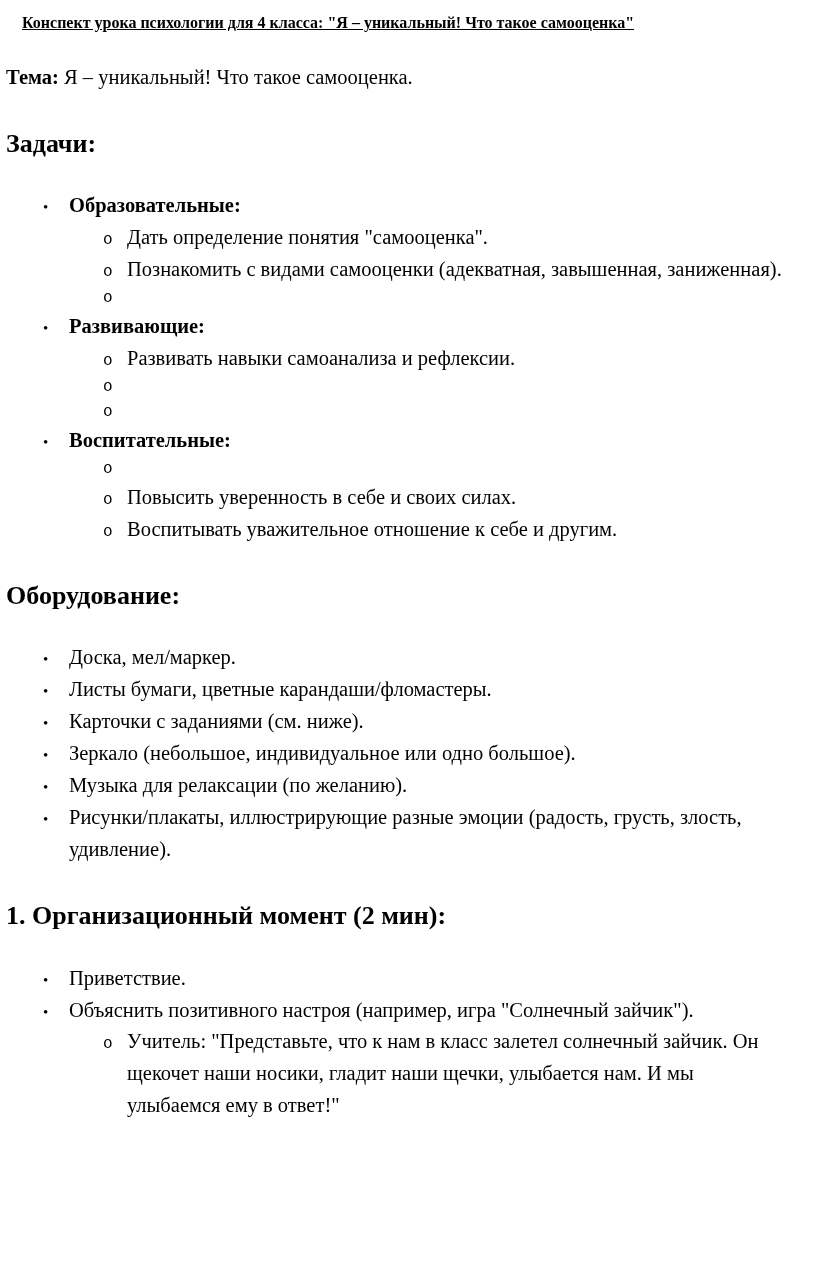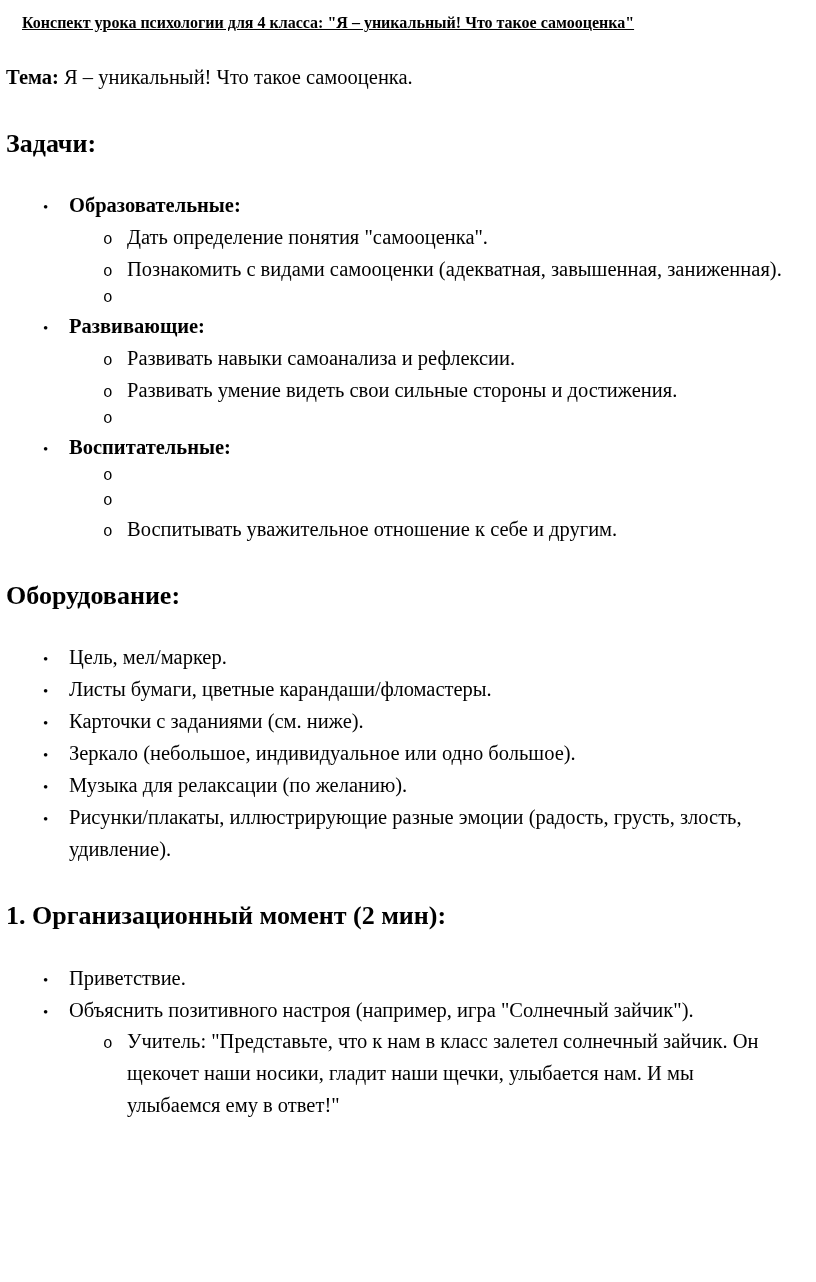--- a/index.html
+++ b/index.html
@@ -76,49 +76,49 @@
     <div class="li l1">
       <span class="marker">•</span>
       <span class="li-text bold">Развивающие:</span>
     </div>
     <div class="li l2">
       <span class="marker">o</span>
       <span class="li-text">Развивать навыки самоанализа и рефлексии.</span>
     </div>
     <div class="li l2">
       <span class="marker">o</span>
-      <span class="li-text">Развивать умение видеть свои сильные стороны и достижения.</span>
     </div>
     <div class="li l2">
       <span class="marker">o</span>
     </div>
 
     <div class="li l1">
       <span class="marker">•</span>
       <span class="li-text bold">Воспитательные:</span>
     </div>
     <div class="li l2">
       <span class="marker">o</span>
     </div>
     <div class="li l2">
       <span class="marker">o</span>
+      <span class="li-text">Повысить уверенность в себе и своих силах.</span>
     </div>
     <div class="li l2">
       <span class="marker">o</span>
       <span class="li-text">Воспитывать уважительное отношение к себе и другим.</span>
     </div>
 
   </div>
 
   <p class="heading">Оборудование:</p>
 
   <div class="list">
     <div class="li l1">
       <span class="marker">•</span>
-      <span class="li-text">Цель, мел/маркер.</span>
+      <span class="li-text">Доска, мел/маркер.</span>
     </div>
     <div class="li l1">
       <span class="marker">•</span>
       <span class="li-text">Листы бумаги, цветные карандаши/фломастеры.</span>
     </div>
     <div class="li l1">
       <span class="marker">•</span>
       <span class="li-text">Карточки с заданиями (см. ниже).</span>
     </div>
     <div class="li l1">

